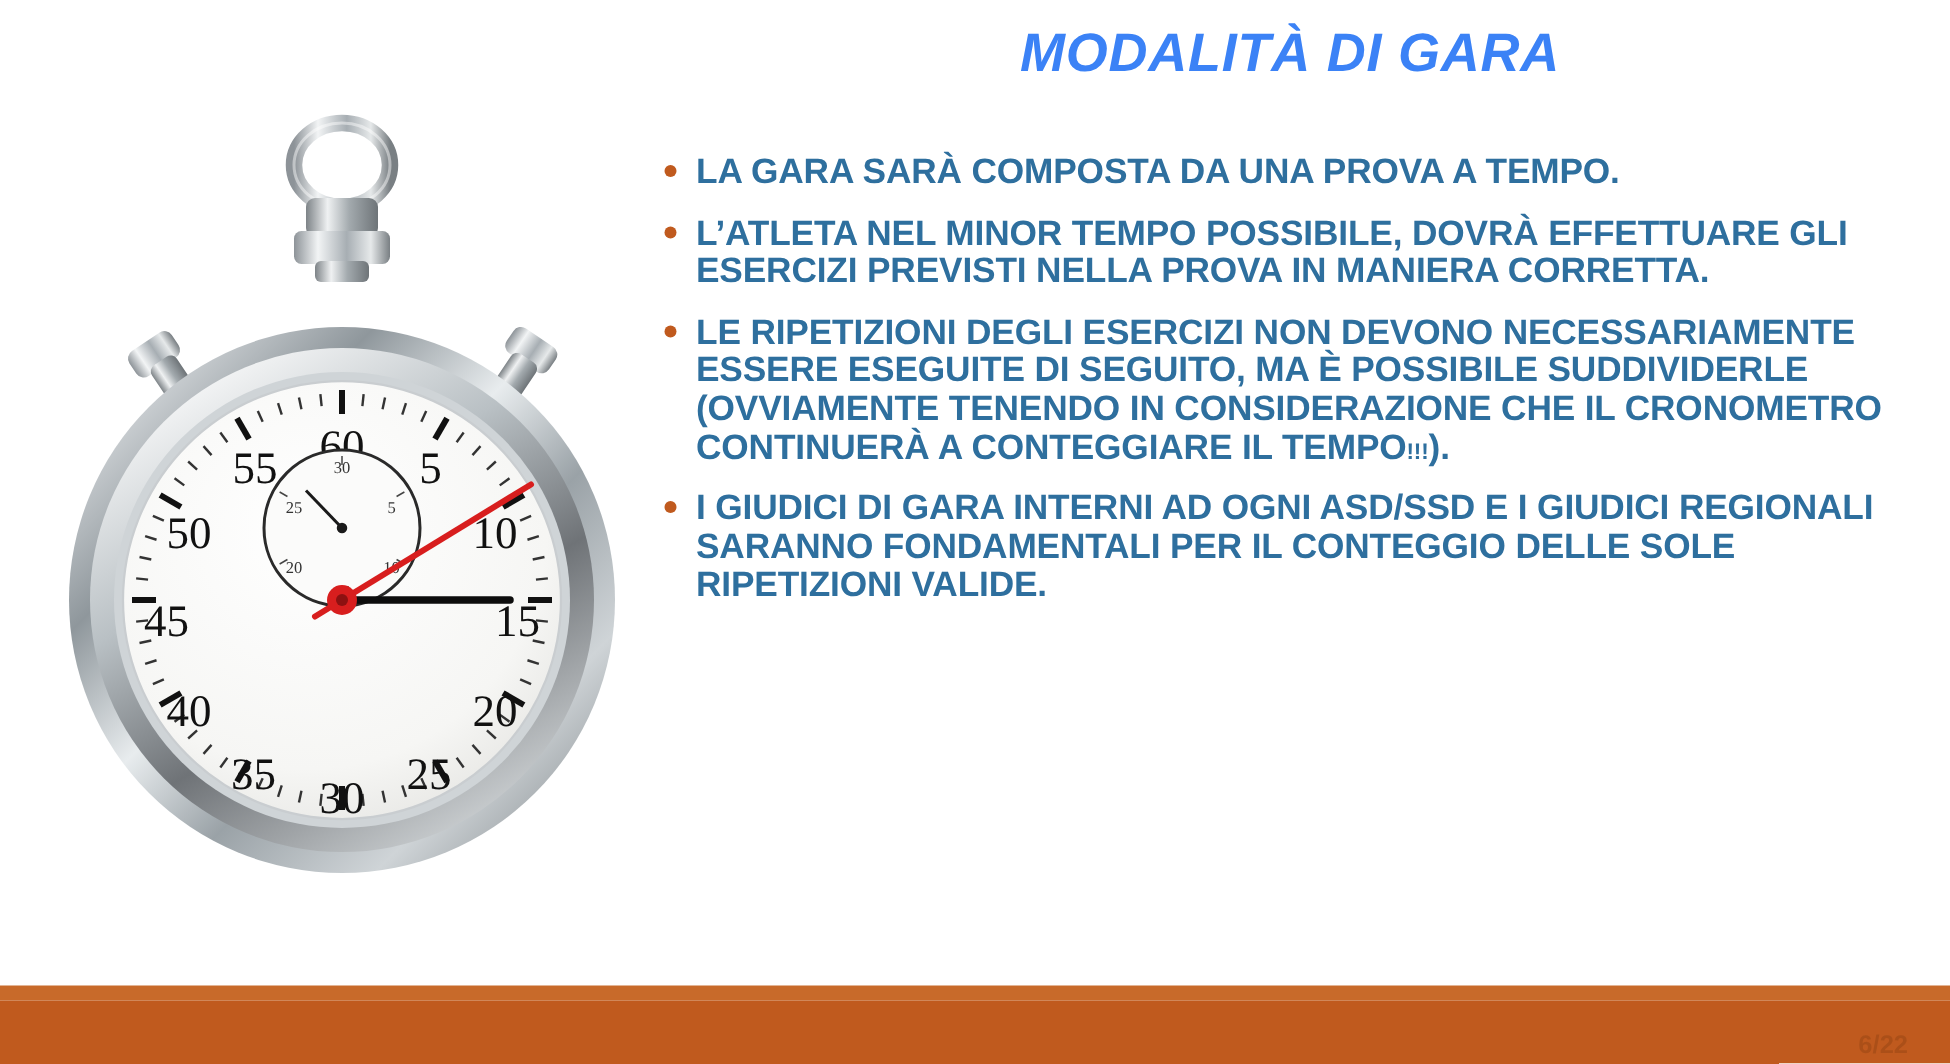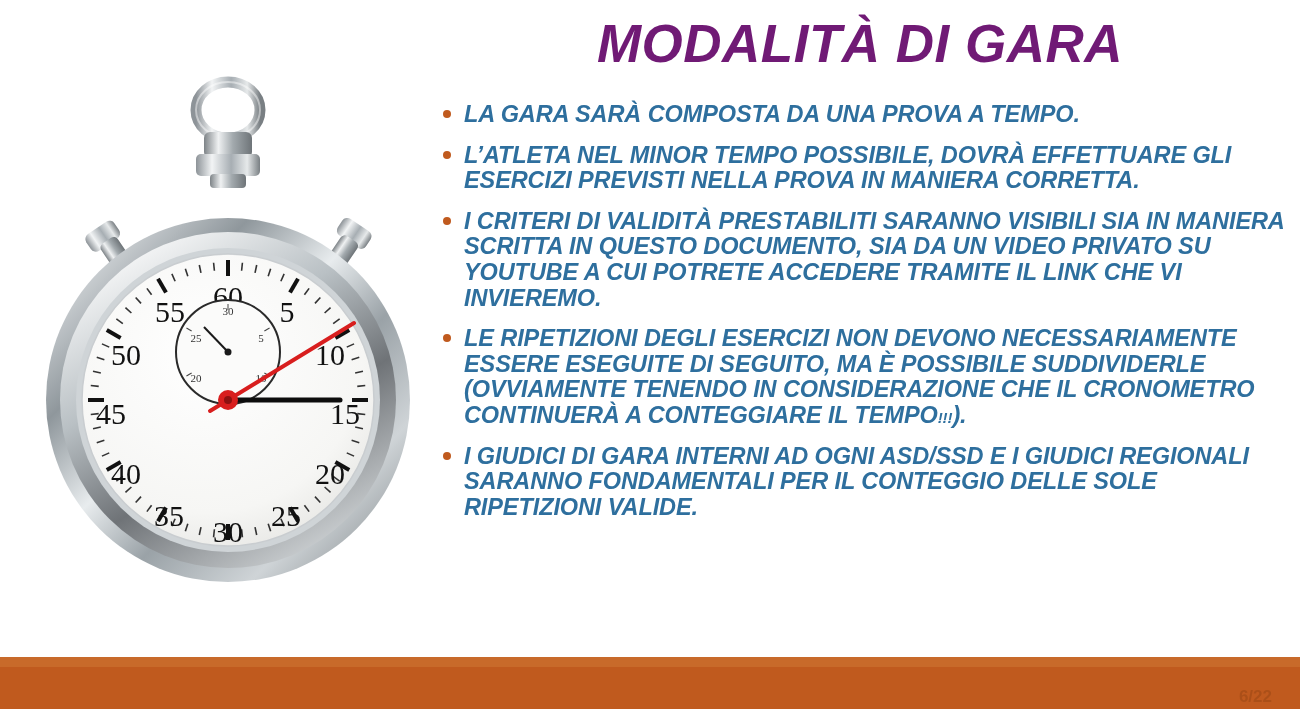--- a/index.html
+++ b/index.html
@@ -37,23 +37,23 @@
   
   #title {
     position: absolute;
     left: 440px;
     top: 16px;
     width: 840px;
     text-align: center;
     font-family: "Liberation Sans", sans-serif;
     font-style: italic;
     font-weight: bold;
-    font-size: 53px;
+    font-size: 36px;
     letter-spacing: 0.5px;
-    color: #701a75;
+    color: #3b82f6;
     text-transform: uppercase;
     line-height: 1.05;
   }
 
   
   #bullets {
     position: absolute;
     left: 440px;
     top: 102px;
     width: 850px;
@@ -75,21 +75,20 @@
   }
   .bullet-text {
     display: block;
     font-family: "Liberation Sans", sans-serif;
     font-weight: bold;
     font-size: 23.5px;
     line-height: 1.09;
     color: #2E6F9E;
     text-transform: uppercase;
     letter-spacing: -0.1px;
-    font-style: italic;
   }
   .bullet-text .small {
     font-size: 15px;
   }
 
   
   #bottom-accent {
     position: absolute;
     left: 0;
     bottom: 42px;
@@ -313,24 +312,20 @@
     <div class="bullet-item">
       <span class="bullet-dot"></span>
       <span class="bullet-text">La gara sarà composta da una prova a tempo.</span>
     </div>
 
     <div class="bullet-item">
       <span class="bullet-dot"></span>
       <span class="bullet-text">L’atleta nel minor tempo possibile, dovrà effettuare gli esercizi previsti nella prova in maniera corretta.</span>
     </div>
 
-    <div class="bullet-item">
-      <span class="bullet-dot"></span>
-      <span class="bullet-text">I criteri di validità prestabiliti saranno visibili sia in maniera scritta in questo documento, sia da un video privato su YouTube a cui potrete accedere tramite il link che vi invieremo.</span>
-    </div>
 
     <div class="bullet-item">
       <span class="bullet-dot"></span>
       <span class="bullet-text"><span>Le ripetizioni degli esercizi non devono necessariamente essere eseguite di seguito, ma è possibile suddividerle (ovviamente tenendo in considerazione che il cronometro continuerà a conteggiare il tempo</span><span class="small">!!!</span><span>).</span></span>
     </div>
 
     <div class="bullet-item">
       <span class="bullet-dot"></span>
       <span class="bullet-text">I giudici di gara interni ad ogni ASD/SSD e i giudici regionali saranno fondamentali per il conteggio delle sole ripetizioni valide.</span>
     </div>

